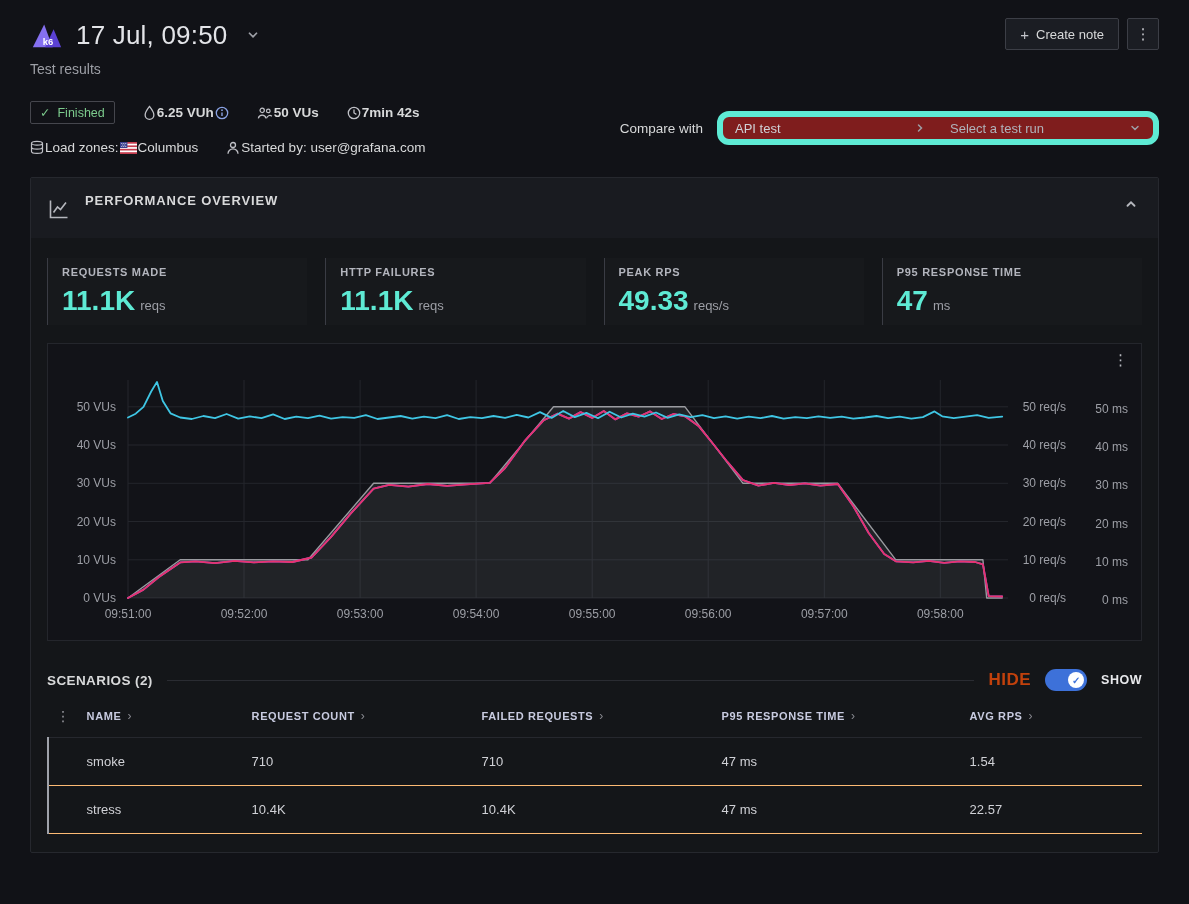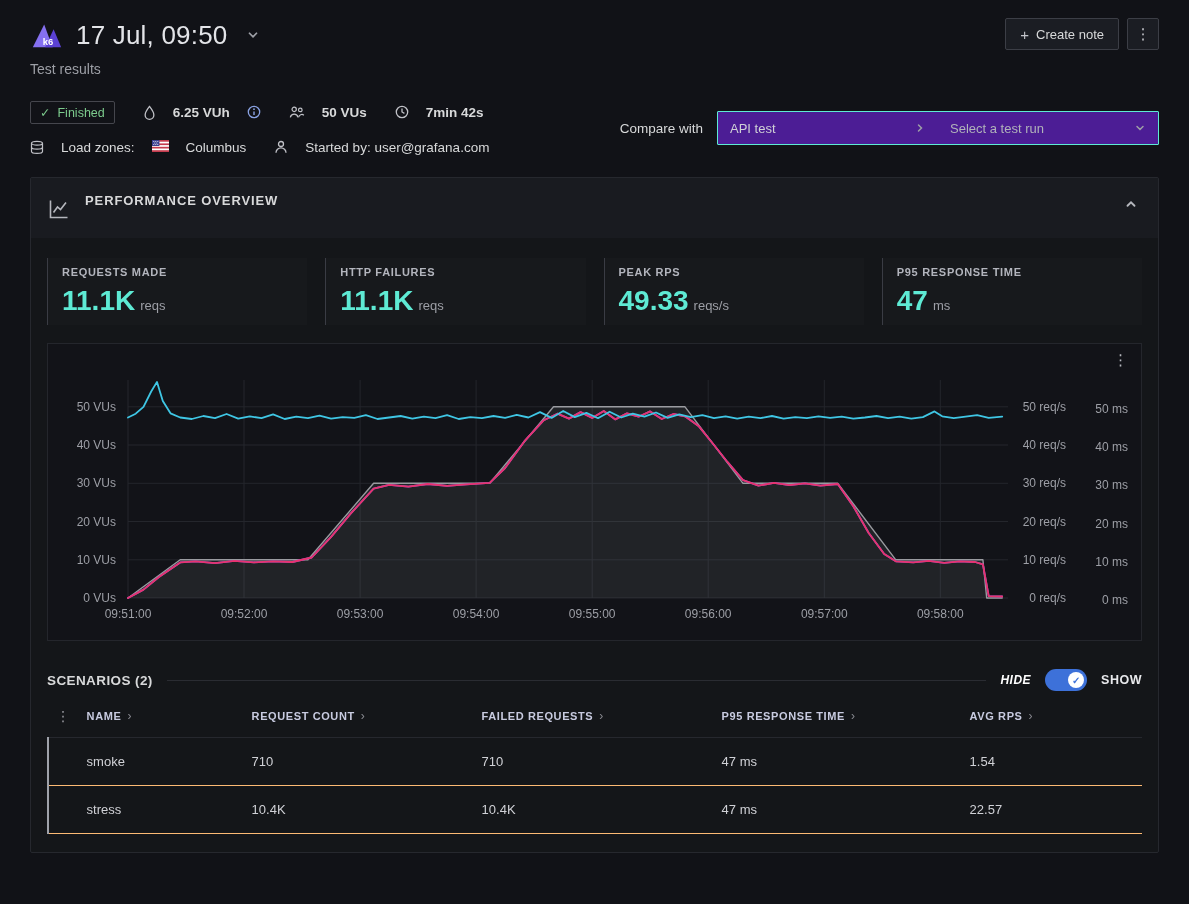--- a/index.html
+++ b/index.html
@@ -31,28 +31,28 @@
   }
 
   
   .summary { display:flex; justify-content:space-between; align-items:center; margin-top:24px; }
   .summary-left { display:flex; flex-direction:column; gap:16px; }
   .summary-row { display:flex; align-items:center; gap:28px; }
   .badge {
     display:inline-flex; align-items:center; gap:7px; border:1px solid #45464d;
     border-radius:2px; padding:3px 9px; color:#7ccb8d; font-size:12.5px; font-weight:500;
   }
-  .meta-item { display:flex; align-items:flex-start; gap:17px; font-weight:700; color:#d8d9da; font-size:13.5px; }
+  .meta-item { display:flex; align-items:center; gap:1px; font-weight:700; color:#d8d9da; font-size:13.5px; }
   .meta-item.normal { font-weight:500; }
   .icon-gray { color:#c0c1c7; display:inline-flex; }
   .compare { display:flex; align-items:center; gap:14px; }
   .compare-label { font-size:13.5px; font-weight:500; color:#d8d9da; }
   .compare-control {
     display:flex; align-items:stretch; width:442px; height:34px;
-    background:#4c1d95; border:1px solid #5eead4; border-radius:1px;
+    background:#7f1d1d; border:6px solid #5eead4; border-radius:12px;
   }
   .compare-seg { flex:1; display:flex; align-items:center; justify-content:space-between; padding:0 12px; cursor:pointer; font-size:13px; }
   .compare-seg.left { color:#d0d1d6; }
   .compare-seg.right { color:#b0b2ba; }
   .chev { color:#9d9fa6; display:inline-flex; }
 
   
   .panel { margin-top:22px; background:#141619; border:1px solid #26282e; border-radius:2px; }
   .panel-header { display:flex; gap:14px; padding:15px 16px 13px; background:#191b20; align-items:flex-start; }
   .panel-header-icon { margin-top:4px; }
@@ -74,21 +74,21 @@
   #chart-host svg text { font-family:"Liberation Sans", sans-serif; }
   .legend-row { display:flex; justify-content:space-between; align-items:center; padding:3px 12px 7px; font-size:12.5px; color:#b9bbc2; }
   .legend-right { display:flex; gap:20px; }
   .legend-item { display:flex; align-items:center; gap:8px; cursor:pointer; }
   .legend-swatch { width:14px; height:4px; border-radius:2px; background:#888; }
 
   
   .scenarios-bar { display:flex; align-items:center; margin:28px 16px 2px; gap:14px; }
   .scenarios-title { font-size:13.5px; font-weight:700; letter-spacing:0.4px; color:#d8d9da; white-space:nowrap; }
   .scenarios-line { flex:1; height:1px; background:#2a2c32; }
-  .hide-label { font-size:12px; font-weight:700; letter-spacing:0.5px; color:#ffffff; cursor:pointer;font-style:italic; }
+  .hide-label { font-size:17px; font-weight:700; letter-spacing:0.5px; color:#c2410c; cursor:pointer; }
   .show-label { font-size:12.5px; font-weight:700; letter-spacing:0.5px; color:#e8e9ec; cursor:pointer; }
   .toggle { width:42px; height:22px; border-radius:12px; background:#3d71d9; position:relative; cursor:pointer; }
   .toggle-knob {
     position:absolute; right:3px; top:3px; width:16px; height:16px; border-radius:50%;
     background:#fff; display:flex; align-items:center; justify-content:center;
     color:#3d71d9; font-size:10px; font-weight:700;
   }
 
   
   table.scenarios-table { width:calc(100% - 32px); margin:4px 16px 18px; border-collapse:collapse; }

